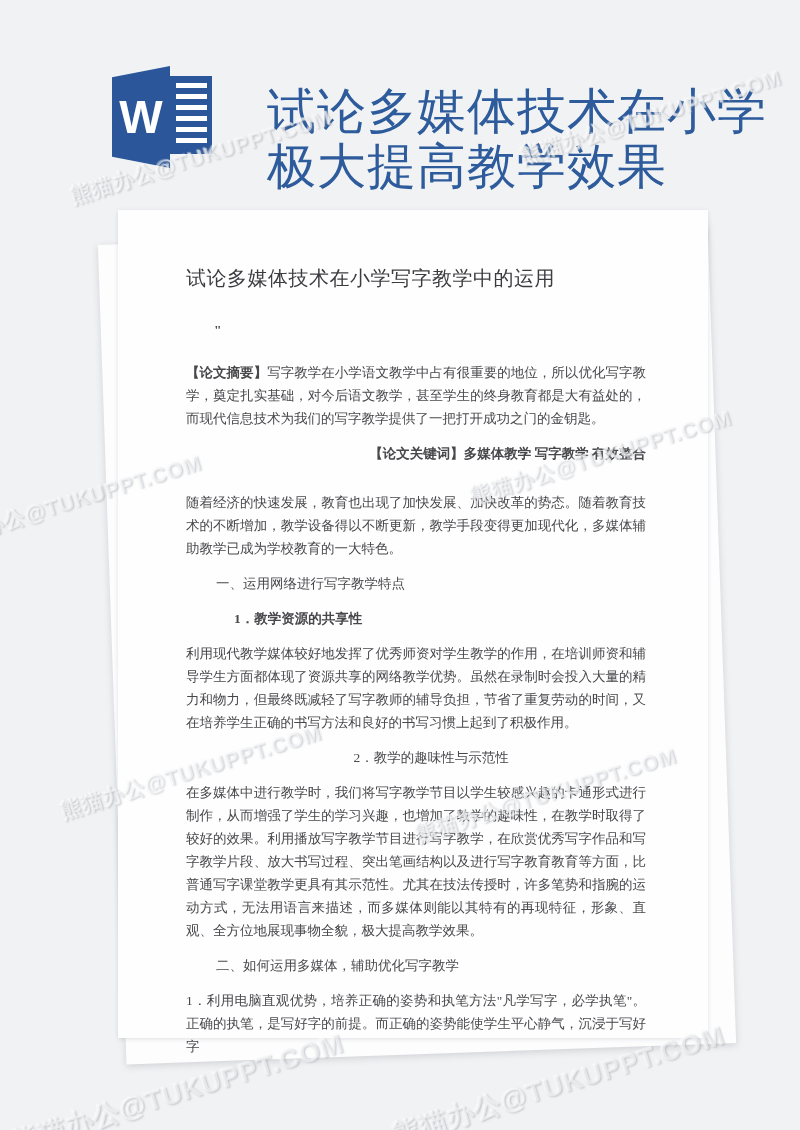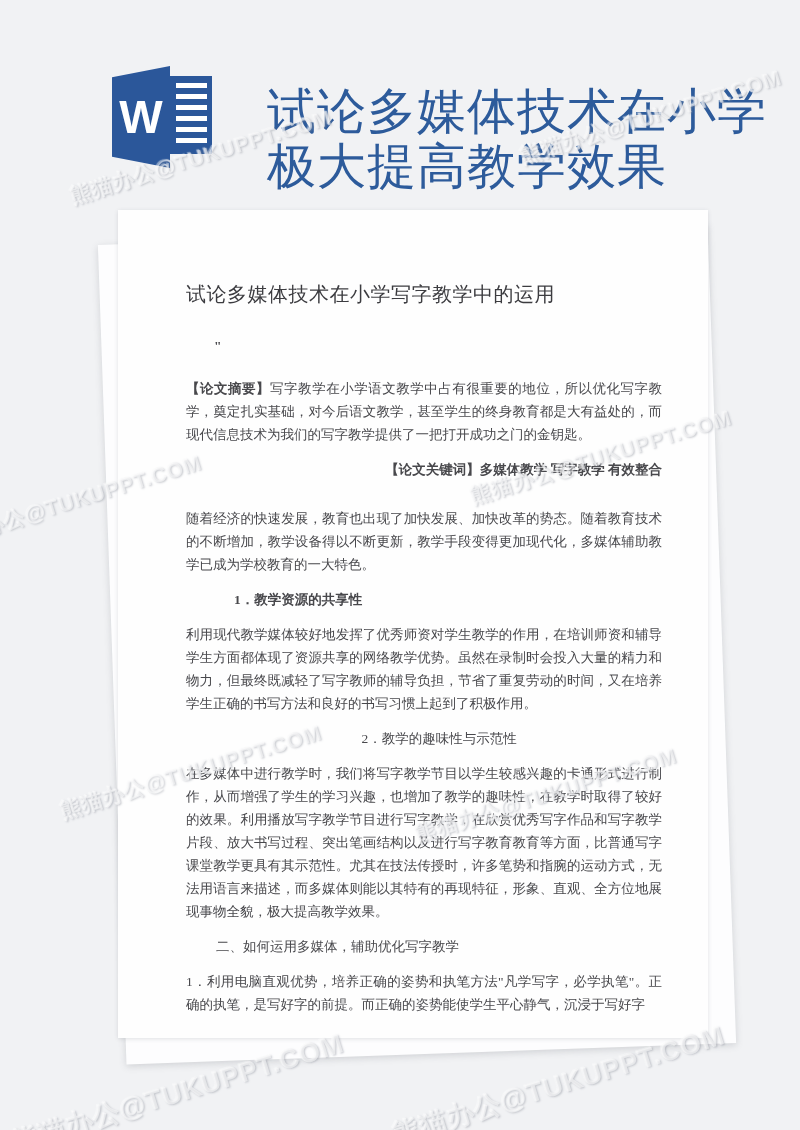--- a/index.html
+++ b/index.html
@@ -84,22 +84,22 @@
     left: 118px; top: 210px;
     width: 590px; height: 828px;
     background: #fefefe;
     box-shadow: 0 1px 4px rgba(90, 95, 105, 0.18);
     z-index: 3;
   }
 
   
   .doc-content {
     position: absolute;
-    left: 0; top: 0; right: 0;
-    padding: 70px 46px 0 68px;
+    left: 0; top: 0; right: 16px;
+    padding: 54px 46px 0 68px;
     font-family: "Liberation Serif", "DejaVu Serif", serif;
     font-size: 13.5px;
     line-height: 23px;
     color: #48484c;
     text-align: justify;
   }
   .doc-title {
     font-size: 20px;
     line-height: 28px;
     color: #3c3c40;
@@ -182,20 +182,21 @@
     <div class="doc-title">试论多媒体技术在小学写字教学中的运用</div>
 
     <div class="doc-quote">"</div>
 
     <div class="doc-para"><span class="doc-para-label">【论文摘要】</span><span>写字教学在小学语文教学中占有很重要的地位，所以优化写字教学，奠定扎实基础，对今后语文教学，甚至学生的终身教育都是大有益处的，而现代信息技术为我们的写字教学提供了一把打开成功之门的金钥匙。</span></div>
 
     <div class="doc-keywords"><span>【论文关键词】</span><span>多媒体教学 写字教学 有效整合</span></div>
 
     <div class="doc-para">随着经济的快速发展，教育也出现了加快发展、加快改革的势态。随着教育技术的不断增加，教学设备得以不断更新，教学手段变得更加现代化，多媒体辅助教学已成为学校教育的一大特色。</div>
 
+    <div class="doc-heading">一、运用网络进行写字教学特点</div>
 
     <div class="doc-sub1">1．教学资源的共享性</div>
 
     <div class="doc-para">利用现代教学媒体较好地发挥了优秀师资对学生教学的作用，在培训师资和辅导学生方面都体现了资源共享的网络教学优势。虽然在录制时会投入大量的精力和物力，但最终既减轻了写字教师的辅导负担，节省了重复劳动的时间，又在培养学生正确的书写方法和良好的书写习惯上起到了积极作用。</div>
 
     <div class="doc-sub2">2．教学的趣味性与示范性</div>
 
     <div class="doc-para">在多媒体中进行教学时，我们将写字教学节目以学生较感兴趣的卡通形式进行制作，从而增强了学生的学习兴趣，也增加了教学的趣味性，在教学时取得了较好的效果。利用播放写字教学节目进行写字教学，在欣赏优秀写字作品和写字教学片段、放大书写过程、突出笔画结构以及进行写字教育教育等方面，比普通写字课堂教学更具有其示范性。尤其在技法传授时，许多笔势和指腕的运动方式，无法用语言来描述，而多媒体则能以其特有的再现特征，形象、直观、全方位地展现事物全貌，极大提高教学效果。</div>
 
     <div class="doc-heading">二、如何运用多媒体，辅助优化写字教学</div>

